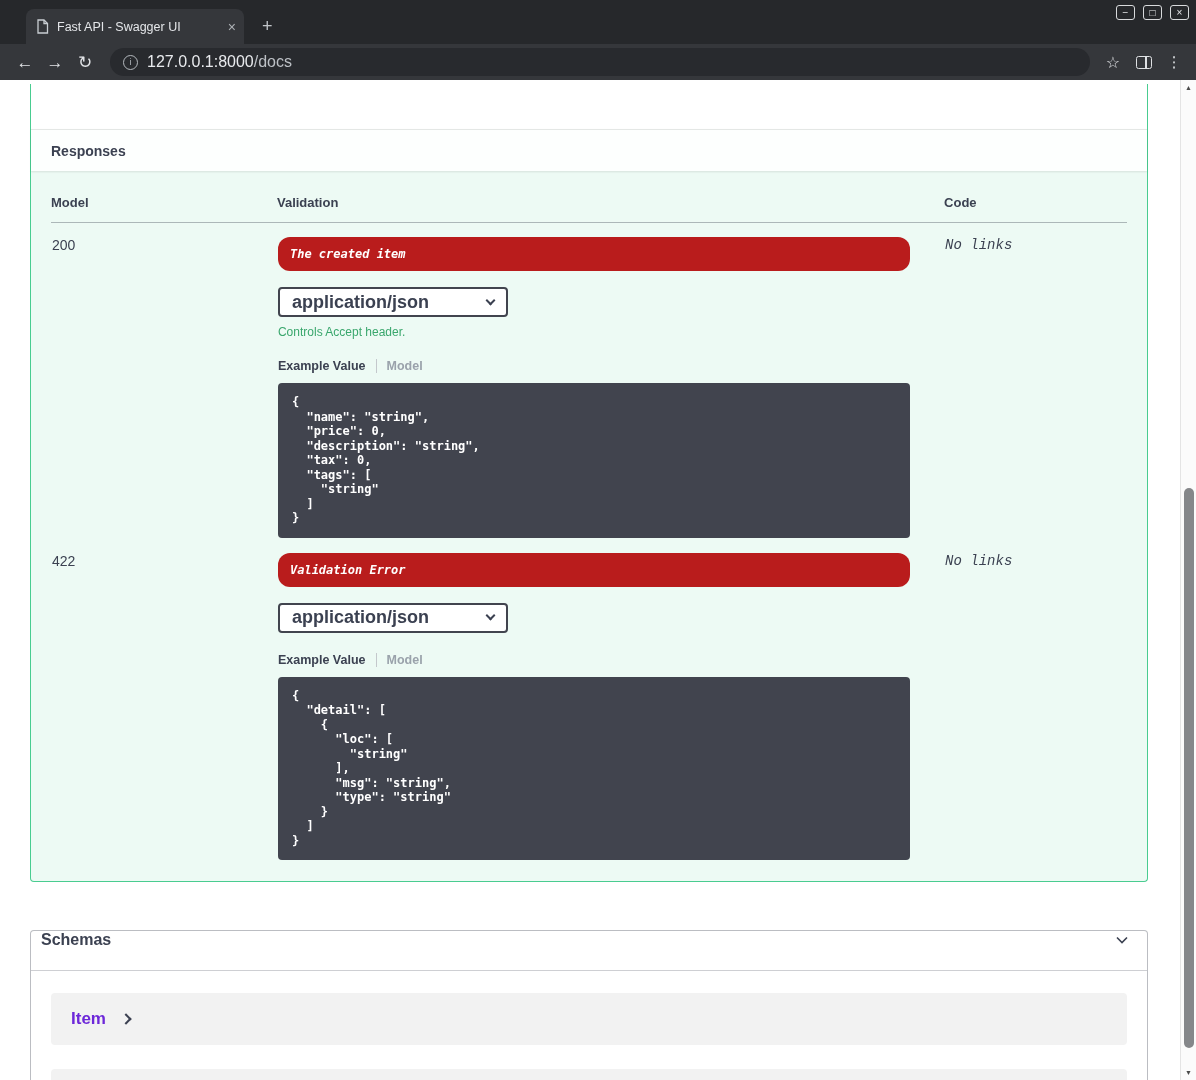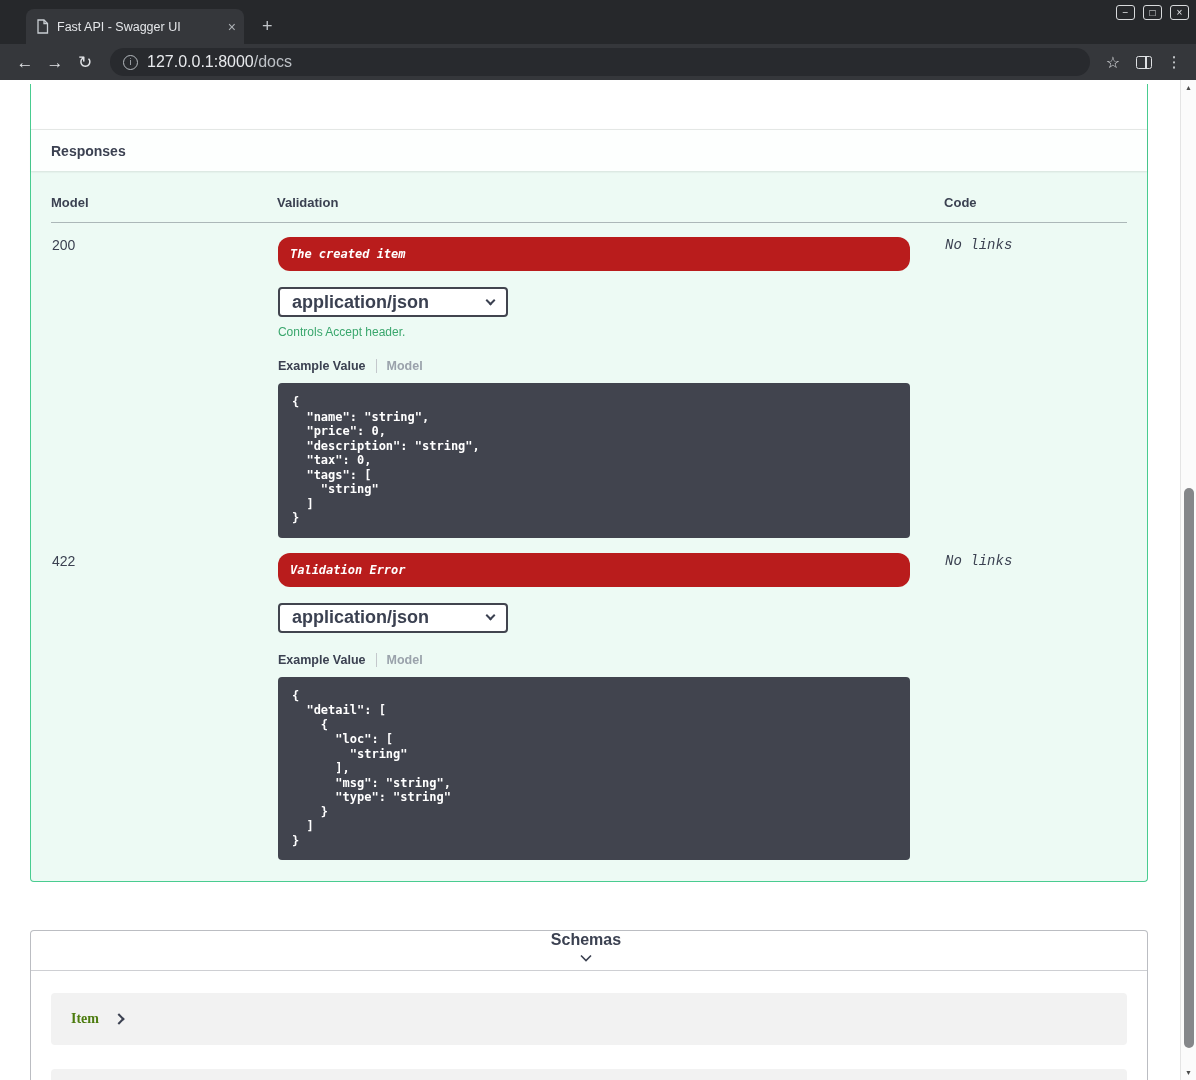--- a/index.html
+++ b/index.html
@@ -95,31 +95,31 @@
   .json-block { margin-top:10px; width:632px; background:#41444e; border-radius:4px; padding:12px 14px; }
   .json-block pre {
     margin:0; font-family:"DejaVu Sans Mono", monospace;
     font-size:12px; line-height:14.5px; font-weight:700; color:#fff; white-space:pre;
   }
   .links-cell { font-style:italic; font-size:13px; color:#59606b;font-family:Liberation Mono, monospace; }
 
   
   .models { margin-top:48px; border:1px solid rgba(59,65,81,.35); border-radius:4px; background:#fff; }
   .models-header {
-    height:40px; display:flex; align-items:center; justify-content:space-between;
-    padding:0 16px 8px 10px; border-bottom:1px solid rgba(59,65,81,.25);flex-direction:column;
+    height:40px; display:flex; align-items:flex-start; justify-content:space-between;
+    padding:0 16px 8px 10px; border-bottom:1px solid rgba(59,65,81,.25);
   }
   .models-title { font-size:16px; font-weight:700; color:#3b4151; }
   .models-body { padding:22px 20px 20px; }
   .model-card {
     background:#f2f2f2; border-radius:4px; height:52px;
     display:flex; align-items:center; padding:0 20px; margin-bottom:24px; cursor:pointer;
   }
   .model-card:last-child { margin-bottom:0; }
-  .model-name { font-size:14px; font-weight:700; color:#4d7c0f;font-family:Liberation Serif, serif; }
+  .model-name { font-size:17px; font-weight:700; color:#6d28d9; }
   .model-chevron {
     width:8px; height:8px; border-top:2px solid #3b4151; border-right:2px solid #3b4151;
     transform:rotate(45deg); margin-left:16px;
   }
 
   
   .scrollbar {
     position:absolute; top:0; right:0; width:16px; height:100%;
     background:#fbfbfb; border-left:1px solid #e4e4e4;
   }

